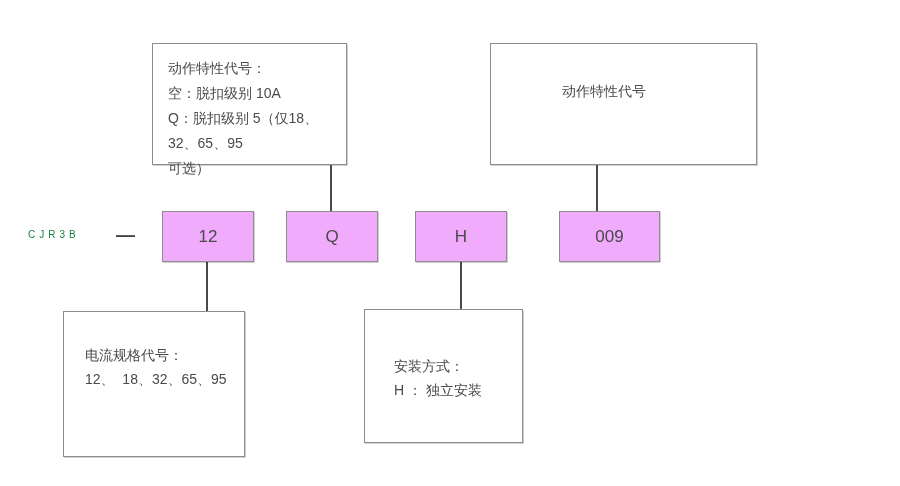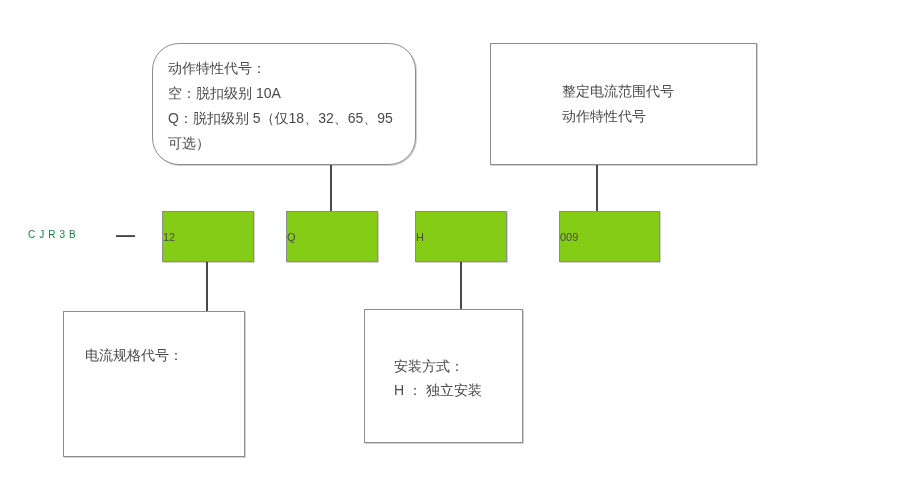--- a/index.html
+++ b/index.html
@@ -21,37 +21,38 @@
     background: #ffffff;
     box-shadow: 1px 1px 0 rgba(0,0,0,0.18);
     font-size: 14px;
     color: #4a4a4a;
   }
   .box .ln {
     line-height: 25px;
     white-space: pre-wrap;
   }
 
-  #box-action    { left: 152px; top: 43px;  width: 264px; height: 122px; padding: 12px 10px 0 15px; border-radius: 27px; }
+  #box-action    { left: 152px; top: 43px;  width: 195px; height: 122px; padding: 12px 10px 0 15px; }
   #box-range     { left: 490px; top: 43px;  width: 267px; height: 122px; padding: 35px 0 0 71px; }
   #box-spec      { left: 63px;  top: 311px; width: 182px; height: 146px; padding: 31px 0 0 21px; }
   #box-spec .ln  { line-height: 24px; }
   #box-mount     { left: 364px; top: 309px; width: 159px; height: 134px; padding: 44px 0 0 29px; }
   #box-mount .ln { line-height: 24px; }
 
   .code-box {
     position: absolute;
     top: 211px;
     height: 51px;
     border: 1px solid #8d8d8d;
-    background: #84cc16;
+    background: #f0abfc;
     box-shadow: 1px 1px 0 rgba(0,0,0,0.18);
     display: flex;
     align-items: center;
-    font-size: 11px;
+    justify-content: center;
+    font-size: 17px;
     color: #4a4a4a;
   }
   #code-12  { left: 162px; width: 92px; }
   #code-q   { left: 286px; width: 92px; }
   #code-h   { left: 415px; width: 92px; }
   #code-009 { left: 559px; width: 101px; }
 
   .connector {
     position: absolute;
     width: 2px;
@@ -85,21 +86,20 @@
 <div class="canvas">
 
   <div class="box" id="box-action">
     <div class="ln">动作特性代号：</div>
     <div class="ln">空：脱扣级别 10A</div>
     <div class="ln">Q：脱扣级别 5（仅18、32、65、95</div>
     <div class="ln">可选）</div>
   </div>
 
   <div class="box" id="box-range">
-    <div class="ln">整定电流范围代号</div>
     <div class="ln">动作特性代号</div>
   </div>
 
   <div class="connector" id="conn-action"></div>
   <div class="connector" id="conn-range"></div>
   <div class="connector" id="conn-spec"></div>
   <div class="connector" id="conn-mount"></div>
 
   <div class="model-prefix">CJR3B</div>
   <div class="model-dash">—</div>
@@ -112,20 +112,21 @@
   </div>
   <div class="code-box" id="code-h">
     <span>H</span>
   </div>
   <div class="code-box" id="code-009">
     <span>009</span>
   </div>
 
   <div class="box" id="box-spec">
     <div class="ln">电流规格代号：</div>
+    <div class="ln">12、  18、32、65、95</div>
   </div>
 
   <div class="box" id="box-mount">
     <div class="ln">安装方式：</div>
     <div class="ln">H ： 独立安装</div>
   </div>
 
 </div>
 
 </body></html>

